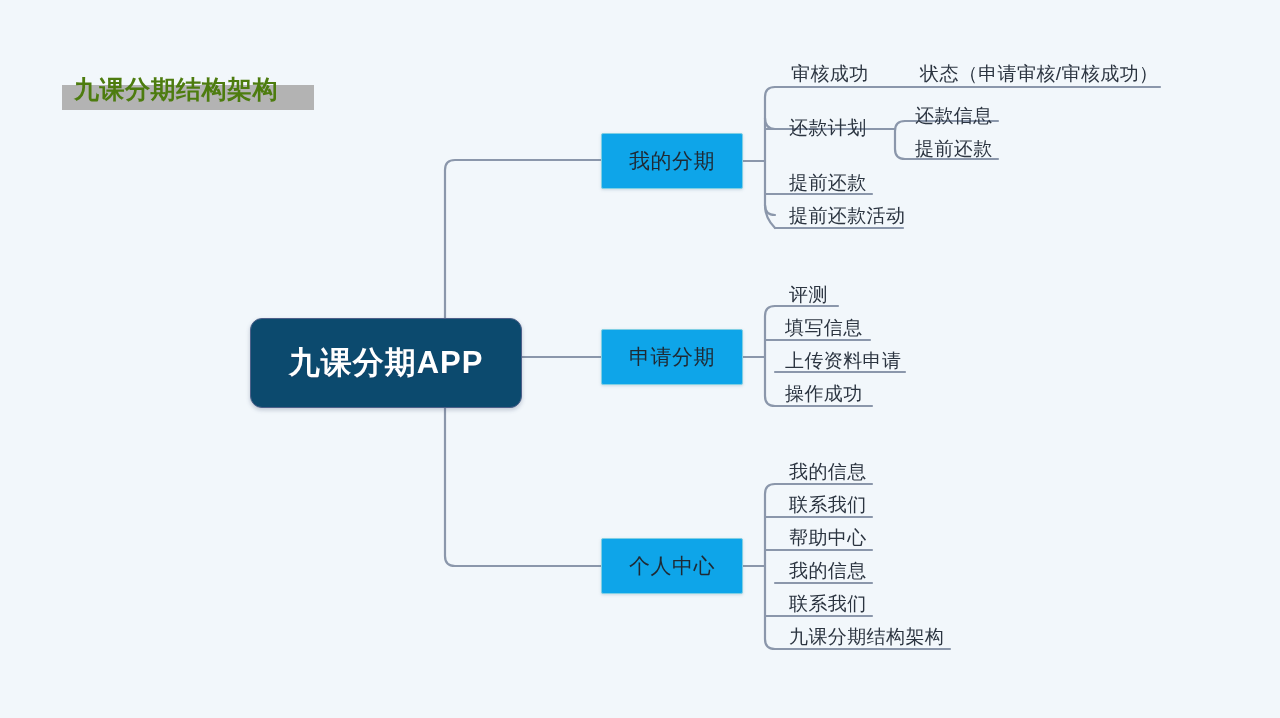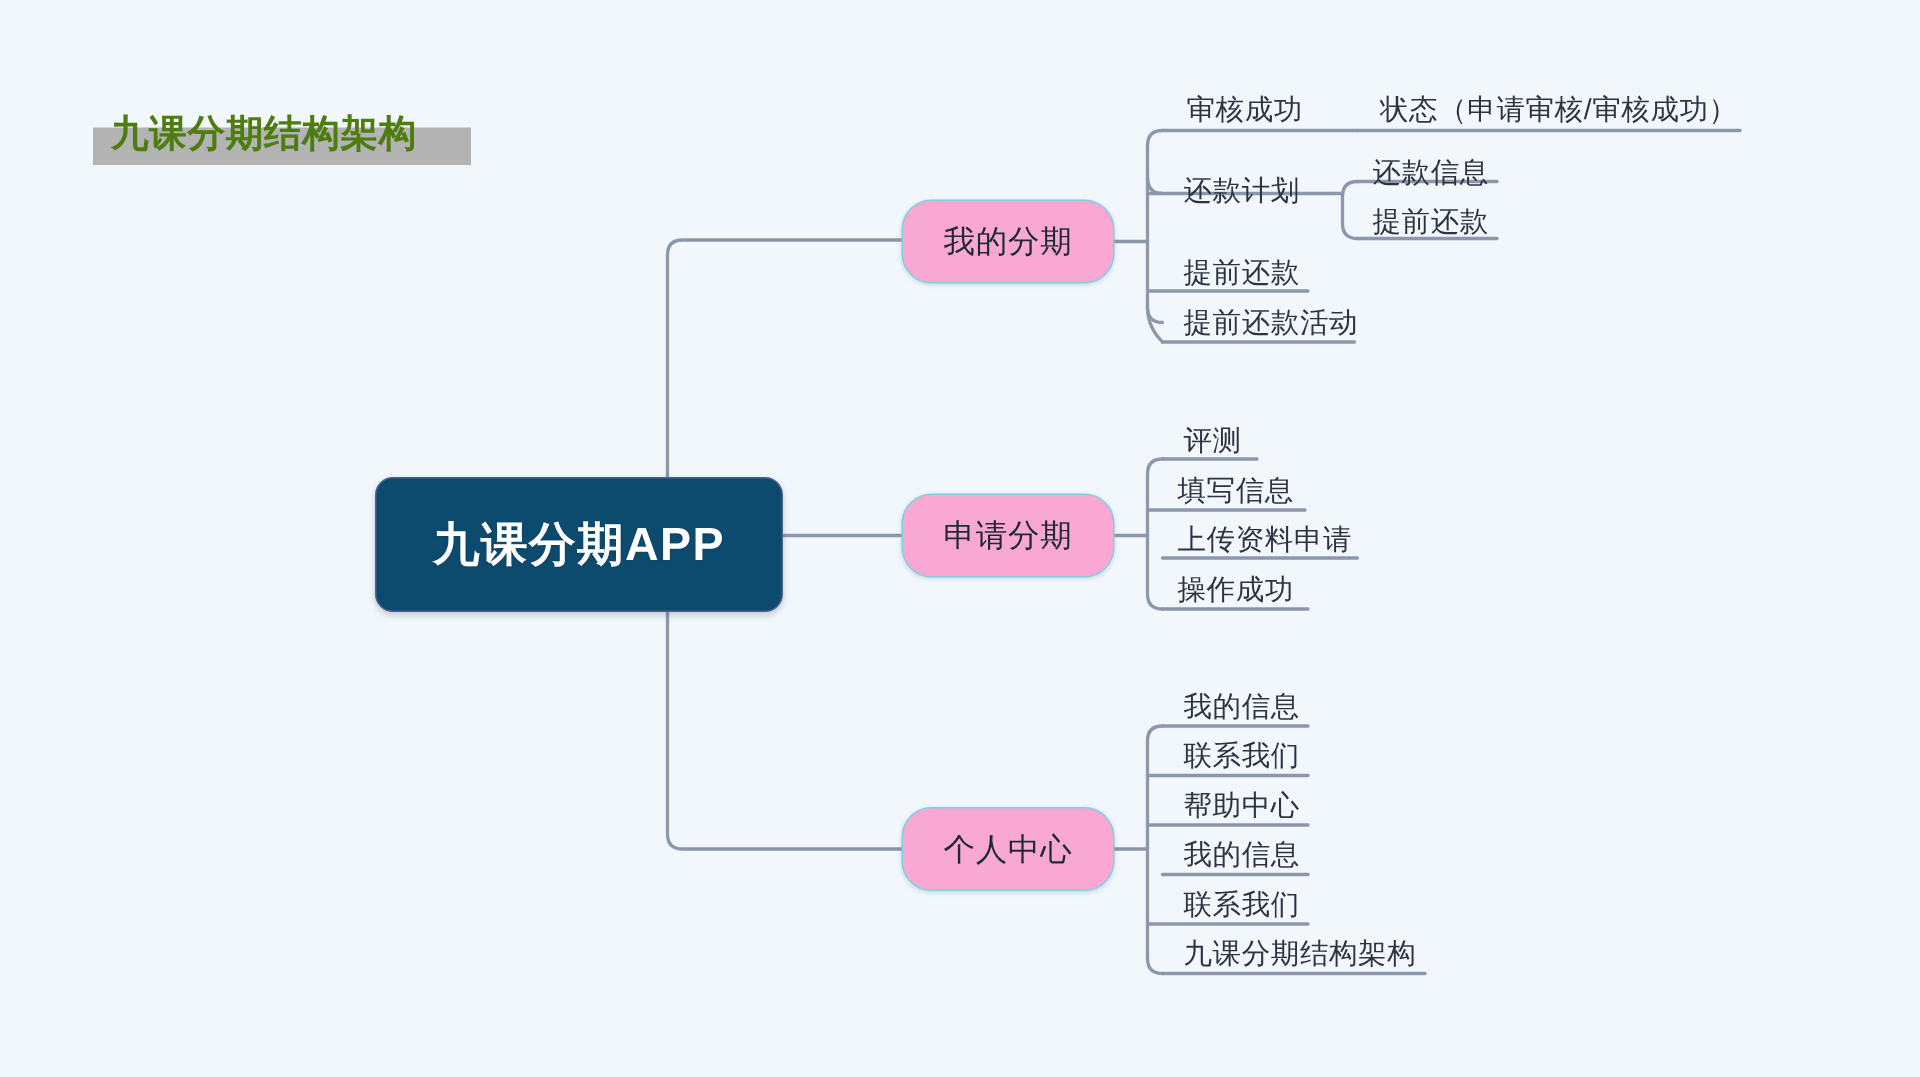--- a/index.html
+++ b/index.html
@@ -82,23 +82,23 @@
   #root-node .node-label {
     font-size: 31px;
     font-weight: bold;
     color: #ffffff;
     letter-spacing: 1px;
     text-shadow: 0 1px 1px rgba(40,55,90,0.45);
   }
   .branch-node {
     width: 142px;
     height: 56px;
-    background: #f9a8d4;
+    background: #0ea5e9;
     border: 1px solid #7fcfe4;
-    border-radius: 20px;
+    border-radius: 2px;
     box-shadow: 0 1px 3px rgba(110,150,170,0.30);
   }
   .branch-node .node-label {
     font-size: 21px;
     color: #1f2933;
     letter-spacing: 0.5px;
   }
   #branch-node-0 { left: 601px; top: 133px; }
   #branch-node-1 { left: 601px; top: 329px; }
   #branch-node-2 { left: 601px; top: 538px; }

